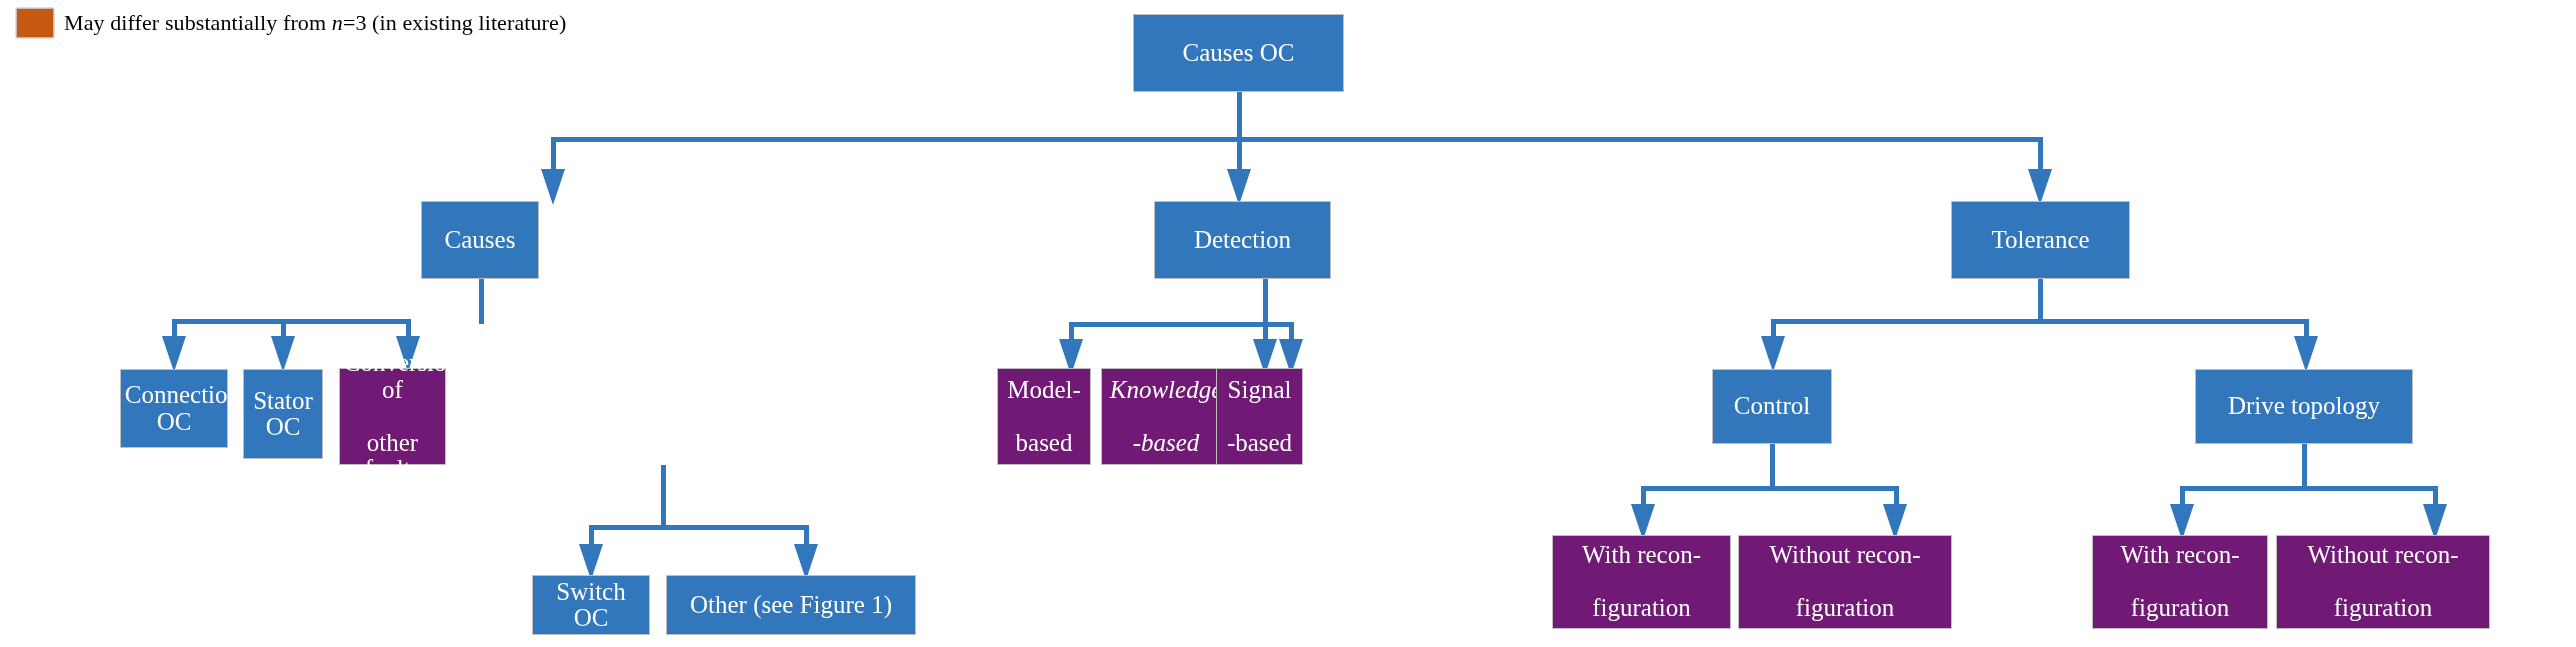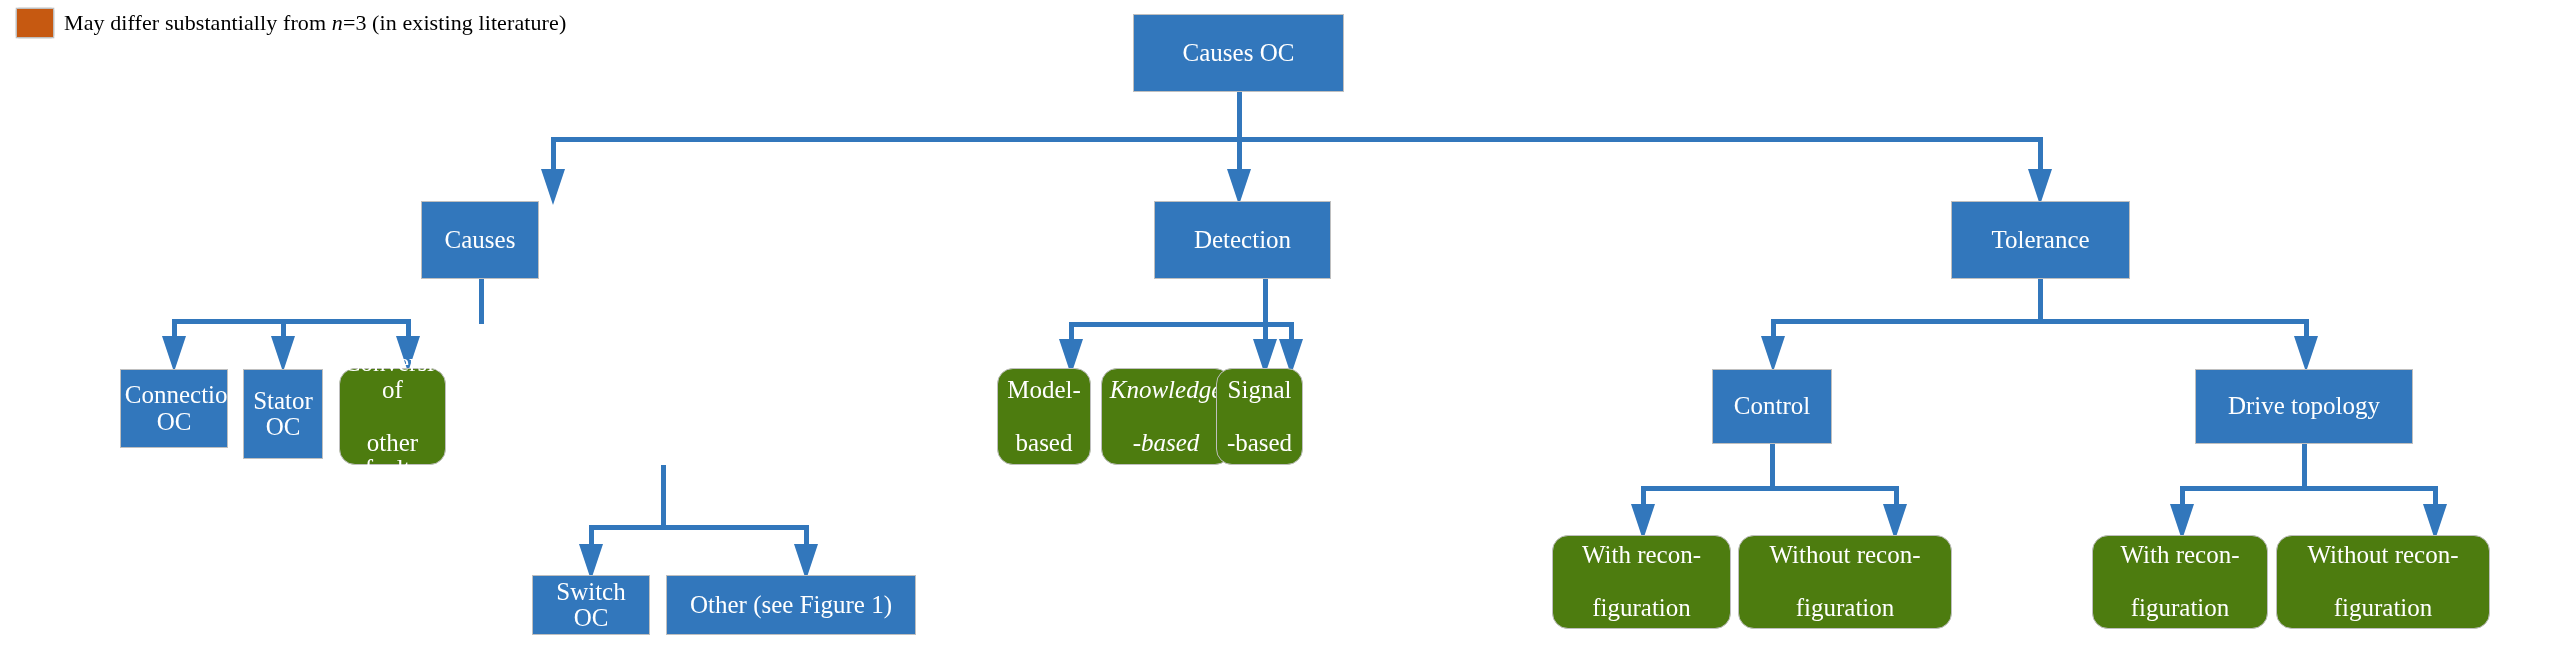--- a/index.html
+++ b/index.html
@@ -50,21 +50,21 @@
     justify-content: center;
     text-align: center;
     color: #ffffff;
     font-size: 25px;
     line-height: 1.06;
     padding: 1.3px 3.8px;
     border: 1.9px solid #bfbfbf;
     z-index: 3;
   }
   .node.blue   { background: #3277BC; }
-  .node.orange { background: #4d7c0f; border-radius: 16px; }
+  .node.orange { background: #701a75; }
   .node span { display: block; width: 100%; }
 
   
   .vline, .hline {
     position: absolute;
     background: #3277BC;
     z-index: 1;
   }
   .vline { width: 4.5px; }
   .hline { height: 5.1px; }

